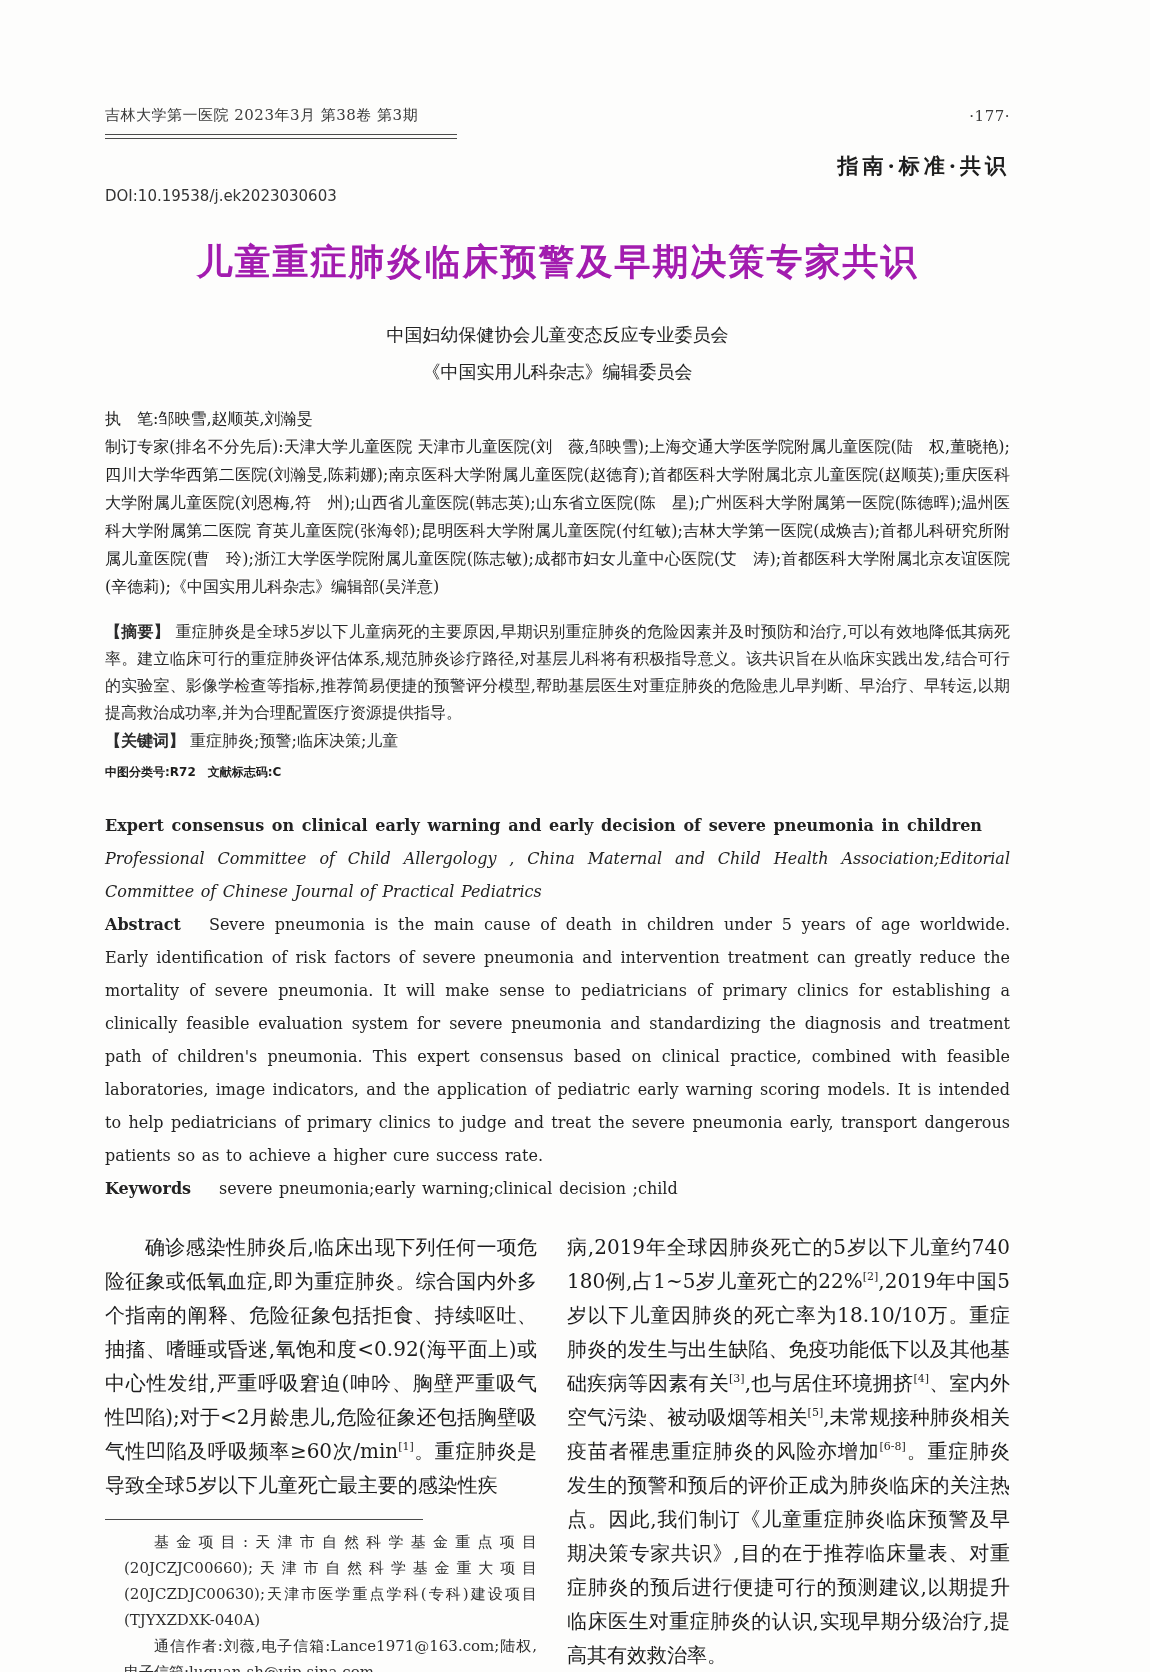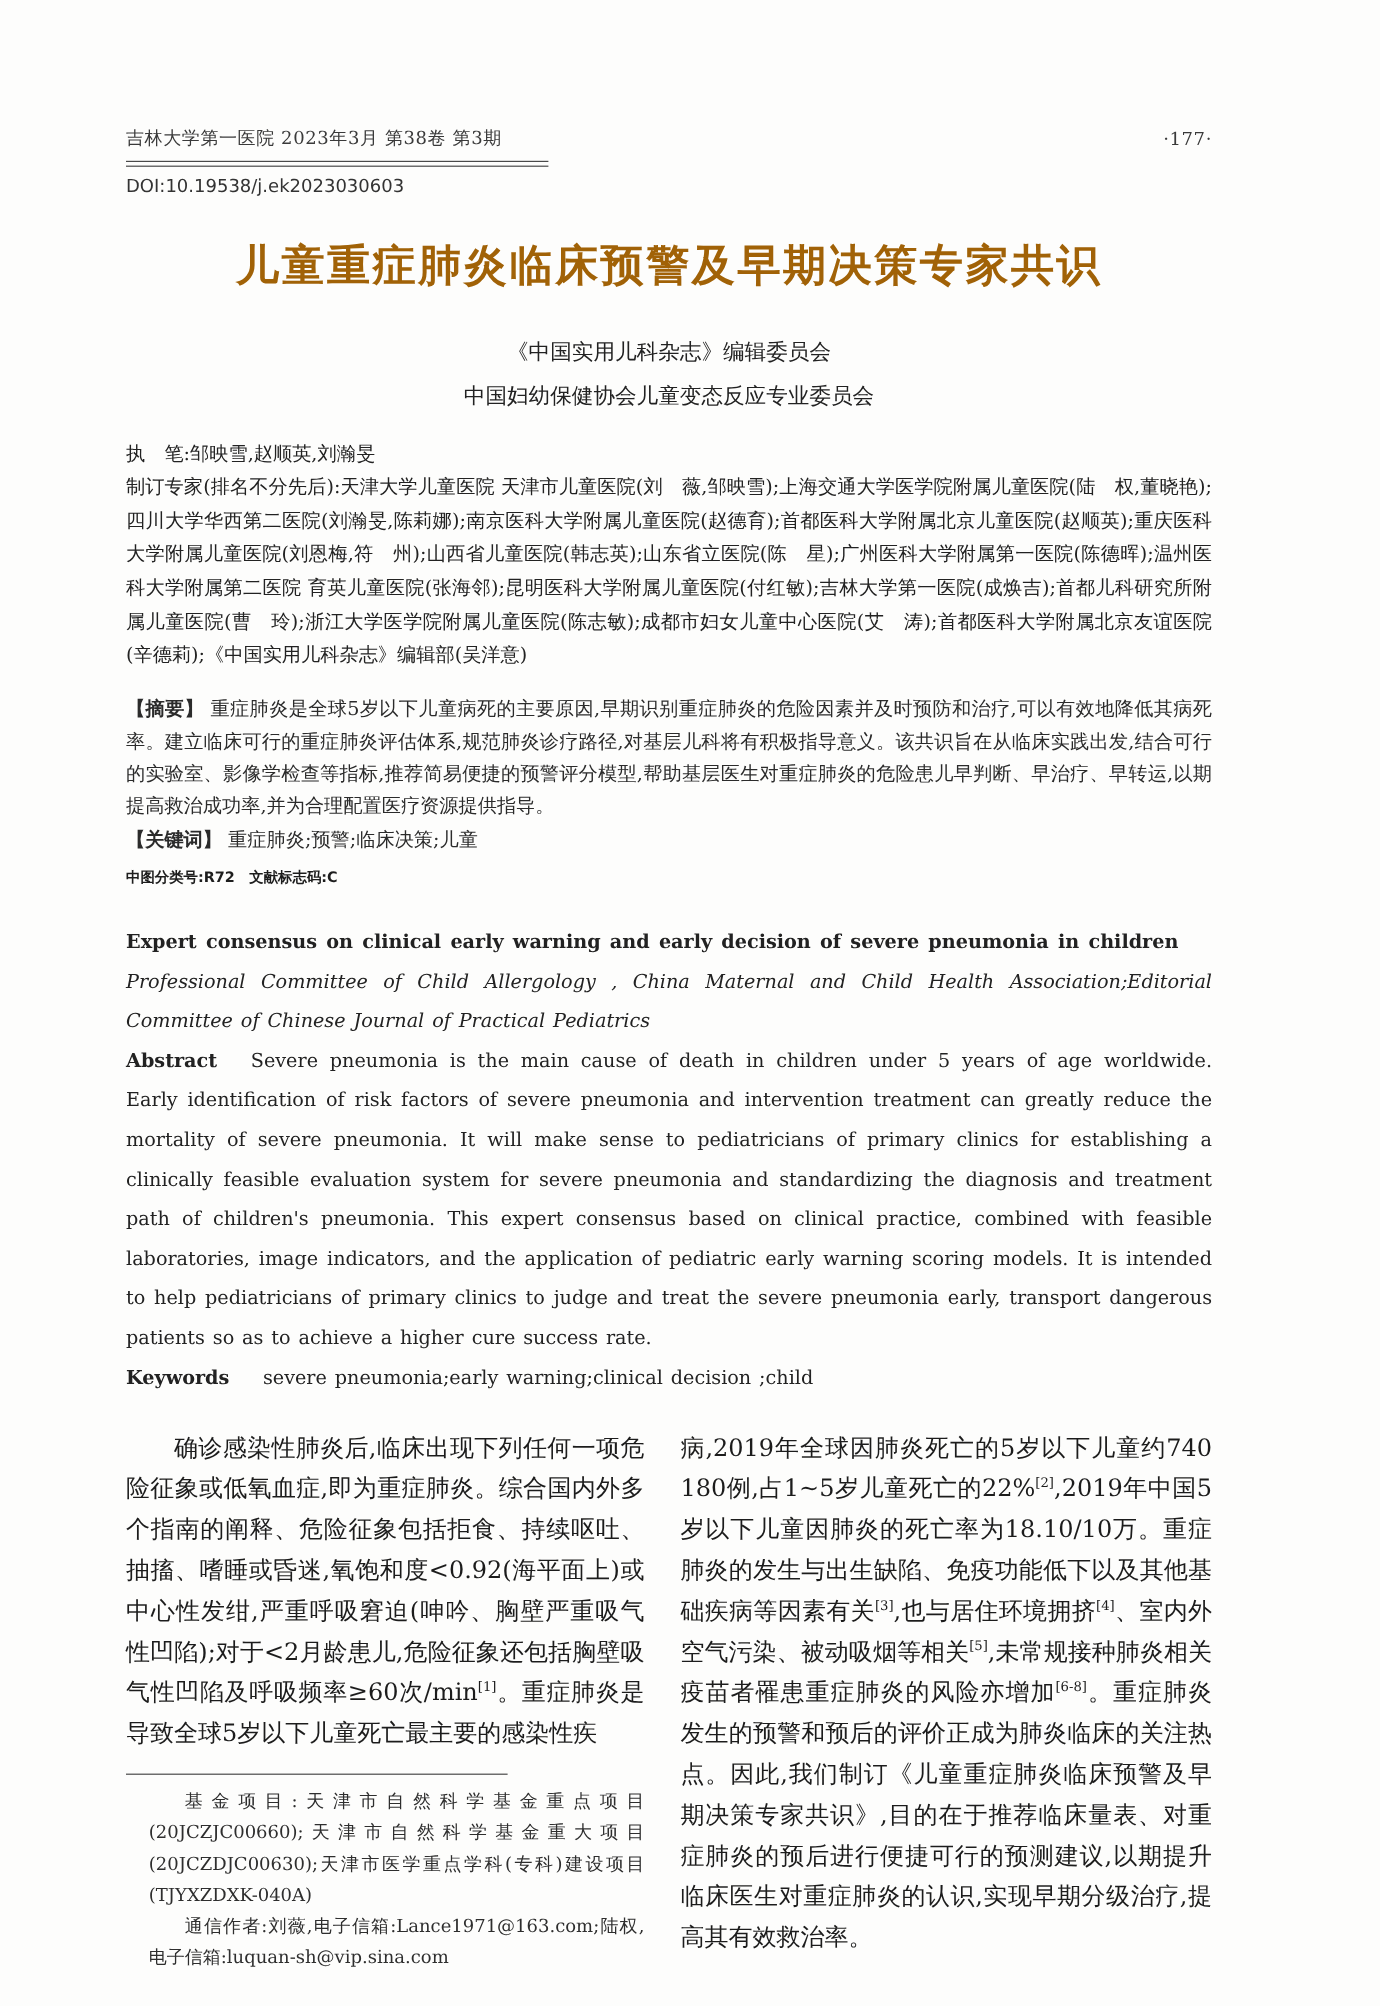--- a/index.html
+++ b/index.html
@@ -14,21 +14,21 @@
   .m-header { display:flex; justify-content:space-between; align-items:flex-end;
     font-size:15px; color:#3a3a3a; letter-spacing:0.5px; }
   .double-rule { width:352px; height:5px; margin-top:9px;
     border-top:1.5px solid #4a4a4a; border-bottom:1.5px solid #4a4a4a; }
   .section-label { text-align:right; font-size:21px; font-weight:bold;
     letter-spacing:4px; margin-top:13px; color:#1e1e1e; }
   .doi { font-size:15px; margin-top:7px; color:#333;
     font-family:"DejaVu Sans","Liberation Sans",sans-serif; }
 
   .title { text-align:center; font-size:36px; font-weight:bold; letter-spacing:2px;
-    margin-top:33px; color:#a16207;
+    margin-top:33px; color:#a21caf;
     font-family:Liberation Mono, monospace; }
 
   .affils { margin-top:29px; }
   .affil { text-align:center; font-size:18px; line-height:37px; color:#222; }
 
   .authors-block { margin-top:15px; font-size:16px; line-height:28px; color:#222; }
   .authors-block .experts { text-align:justify; }
 
   .abstract-cn { margin-top:17px; font-size:16px; line-height:27px; }
   .abstract-cn .body-text { text-align:justify; }
@@ -60,27 +60,28 @@
 
 <div class="page">
   <div class="content">
 
     <div class="m-header">
       <span>吉林大学第一医院 2023年3月 第38卷 第3期</span>
       <span>·177·</span>
     </div>
     <div class="double-rule"></div>
 
+    <div class="section-label">指南·标准·共识</div>
     <div class="doi">DOI:10.19538/j.ek2023030603</div>
 
     <h1 class="title">儿童重症肺炎临床预警及早期决策专家共识</h1>
 
     <div class="affils">
+      <div class="affil">中国妇幼保健协会儿童变态反应专业委员会</div>
       <div class="affil">《中国实用儿科杂志》编辑委员会</div>
-      <div class="affil">中国妇幼保健协会儿童变态反应专业委员会</div>
     </div>
 
     <div class="authors-block">
       <p>执　笔:邹映雪,赵顺英,刘瀚旻</p>
       <p class="experts">制订专家(排名不分先后):天津大学儿童医院 天津市儿童医院(刘　薇,邹映雪);上海交通大学医学院附属儿童医院(陆　权,董晓艳);四川大学华西第二医院(刘瀚旻,陈莉娜);南京医科大学附属儿童医院(赵德育);首都医科大学附属北京儿童医院(赵顺英);重庆医科大学附属儿童医院(刘恩梅,符　州);山西省儿童医院(韩志英);山东省立医院(陈　星);广州医科大学附属第一医院(陈德晖);温州医科大学附属第二医院 育英儿童医院(张海邻);昆明医科大学附属儿童医院(付红敏);吉林大学第一医院(成焕吉);首都儿科研究所附属儿童医院(曹　玲);浙江大学医学院附属儿童医院(陈志敏);成都市妇女儿童中心医院(艾　涛);首都医科大学附属北京友谊医院(辛德莉);《中国实用儿科杂志》编辑部(吴洋意)</p>
     </div>
 
     <div class="abstract-cn">
       <p class="body-text">
         <span class="ab-label">【摘要】</span>

